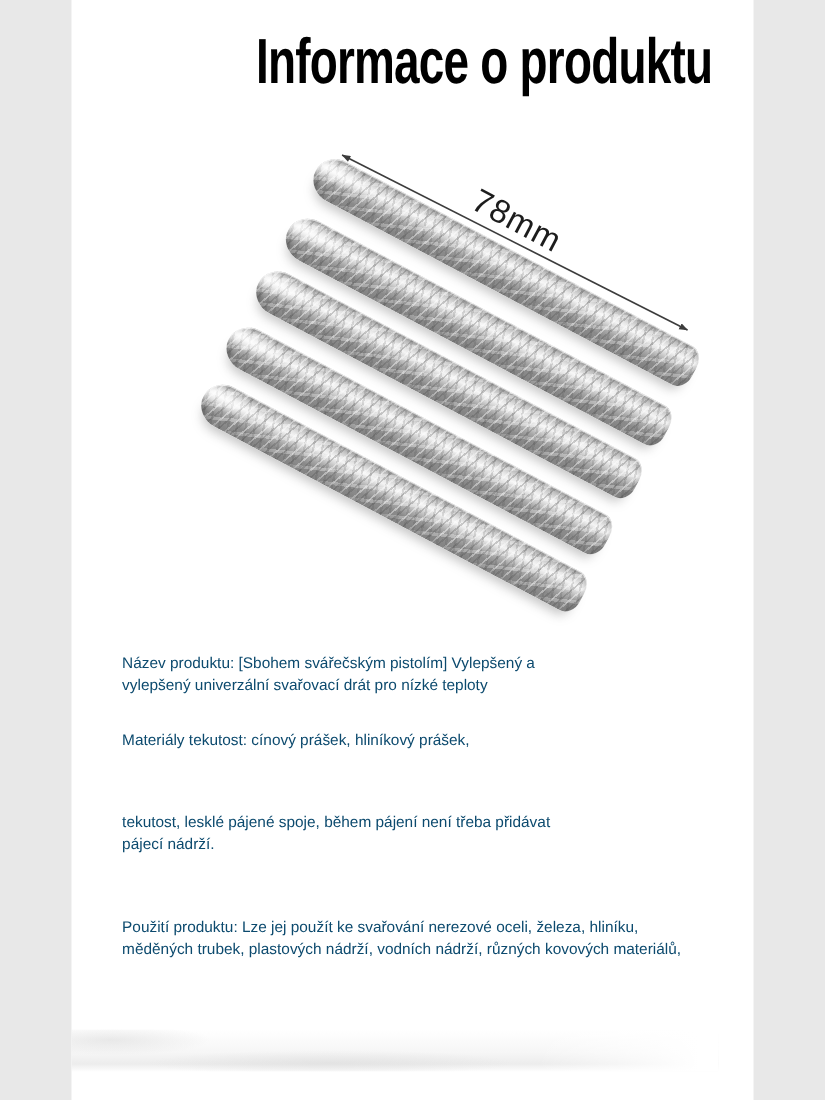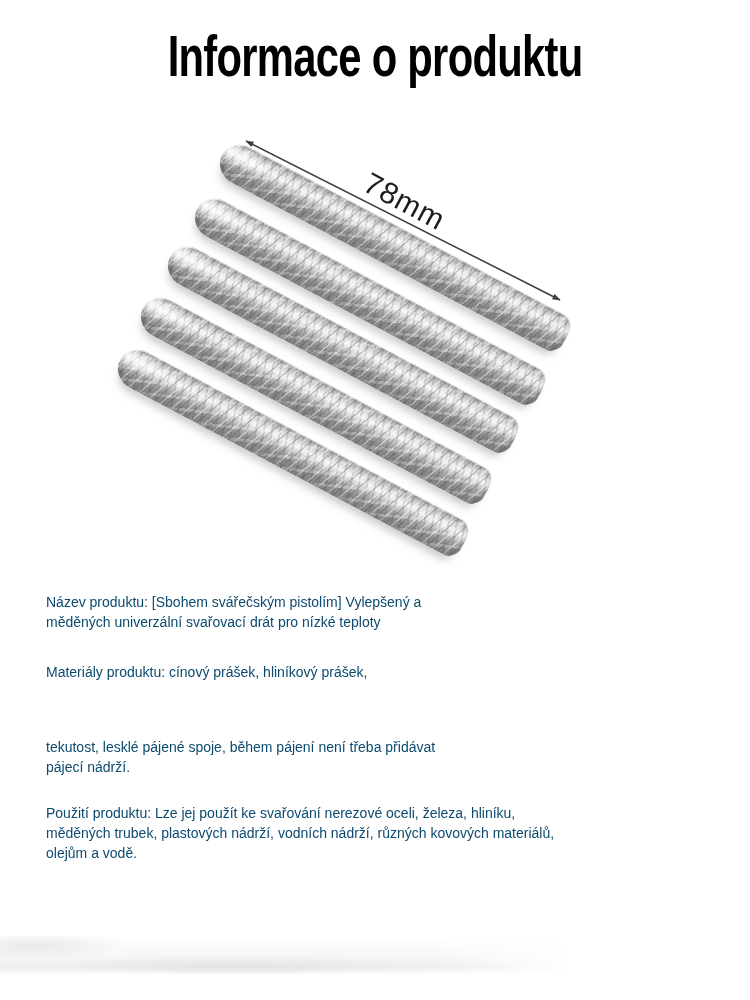--- a/index.html
+++ b/index.html
@@ -1,19 +1,19 @@
 <!DOCTYPE html>
 <html><head>
 <meta charset="utf-8">
 <style>
   html,body{margin:0;padding:0;}
   body{background:#e8e8e8;}
   .page{
     position:relative;
-    width:750px;height:1000px;
+    width:620px;height:1000px;
     margin:0 auto;
     background:#ffffff;
     overflow:hidden;
     font-family:"Liberation Sans",sans-serif;
     color:#1a1a1a;
   }
 
   
   .title-wrap{
     position:absolute;top:26px;left:0;width:750px;
@@ -84,21 +84,21 @@
   
   .desc{position:absolute;left:46px;right:38px;top:0;}
   .para{
     position:absolute;left:0;right:0;
     font-size:14px;line-height:20px;
     color:#0c4a6e;
   }
   .para-1{top:592px;}
   .para-2{top:662px;}
   .para-3{top:737px;}
-  .para-4{top:803px;}
+  .para-4{top:832px;}
   .line{white-space:nowrap;}
 
   
   .next-photo-edge{
     position:absolute;left:0;top:936px;width:588px;height:38px;
     background:
       linear-gradient(90deg, rgba(255,255,255,0) 72%, #ffffff 97%),
       radial-gradient(130px 20px at 6% 25%, rgba(205,205,205,.40), rgba(205,205,205,0) 70%),
       radial-gradient(220px 16px at 40% 80%, rgba(215,215,215,.45), rgba(215,215,215,0) 75%),
       linear-gradient(180deg, rgba(250,250,250,0) 0%, rgba(243,243,243,.75) 55%,
@@ -133,35 +133,34 @@
       <line x1="246" y1="141" x2="560" y2="300" stroke="#3c3c3c" stroke-width="1.5" marker-start="url(#ah-start)" marker-end="url(#ah-end)"></line>
     </svg>
 
     <span class="dim-label">78mm</span>
   </div>
 
   <div class="desc">
 
     <div class="para para-1">
       <div class="line">Název produktu: [Sbohem svářečským pistolím] Vylepšený a</div>
-      <div class="line">měděných univerzální svařovací drát pro nízké teploty</div>
+      <div class="line">vylepšený univerzální svařovací drát pro nízké teploty</div>
     </div>
 
     <div class="para para-2">
-      <div class="line">Materiály produktu: cínový prášek, hliníkový prášek,</div>
+      <div class="line">Materiály tekutost: cínový prášek, hliníkový prášek,</div>
     </div>
 
     <div class="para para-3">
       <div class="line">tekutost, lesklé pájené spoje, během pájení není třeba přidávat</div>
       <div class="line">pájecí nádrží.</div>
     </div>
 
     <div class="para para-4">
       <div class="line">Použití produktu: Lze jej použít ke svařování nerezové oceli, železa, hliníku,</div>
       <div class="line">měděných trubek, plastových nádrží, vodních nádrží, různých kovových materiálů,</div>
-      <div class="line">olejům a vodě.</div>
     </div>
 
   </div>
 
   <div class="next-photo-edge"></div>
 
 </div>
 
 </body></html>

